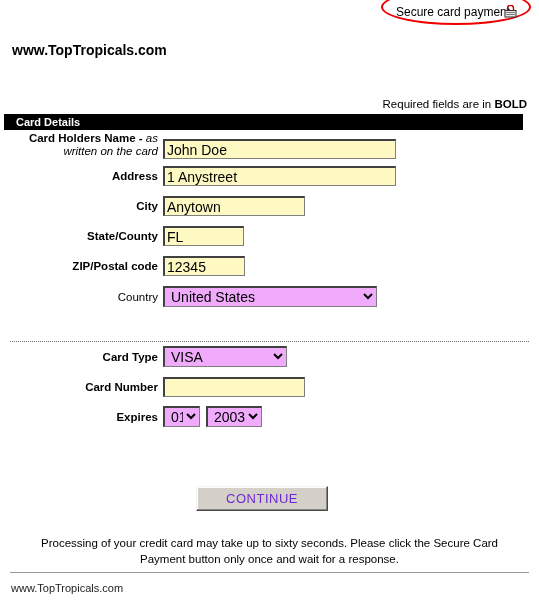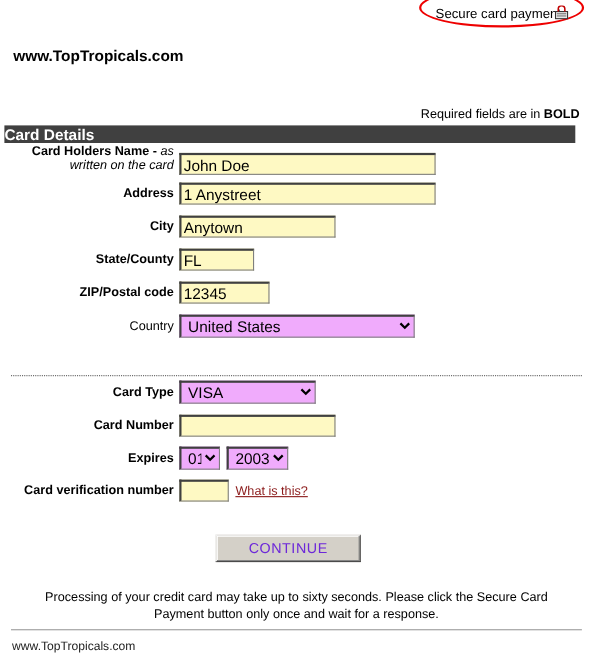--- a/index.html
+++ b/index.html
@@ -72,26 +72,26 @@
   }
   #required-note b { font-weight: bold; }
 
   
   #card-details-bar {
     position: absolute;
     left: 4px;
     top: 114px;
     width: 519px;
     height: 16px;
-    background: #404040;
+    background: #000000;
     color: #ffffff;
-    font-size: 14px;
+    font-size: 11px;
     font-weight: bold;
     line-height: 16px;
-    padding-left: 0;
+    padding-left: 12px;
     box-sizing: border-box;
   }
 
   
   #form-area {
     position: absolute;
     left: 0;
     top: 130px;
     width: 539px;
   }
@@ -252,21 +252,21 @@
     <input class="tinput" type="text" style="top: 4px; width: 233px;" value="1 Anystreet">
   </div>
 
   <div class="frow" style="height:30px;">
     <div class="flabel bold" style="top:8px;">City</div>
     <input class="tinput" type="text" style="top: 4px; width: 142px;" value="Anytown">
   </div>
 
   <div class="frow" style="height:30px;">
     <div class="flabel bold" style="top:8px;">State/County</div>
-    <input class="tinput" type="text" style="top: 4px; width: 68px;" value="FL">
+    <input class="tinput" type="text" style="top: 4px; width: 81px;" value="FL">
   </div>
 
   <div class="frow" style="height:30px;">
     <div class="flabel bold" style="top:8px;">ZIP/Postal code</div>
     <input class="tinput" type="text" style="top: 4px; width: 82px;" value="12345">
   </div>
 
   <div class="frow" style="height:32px;">
     <div class="flabel" style="top:9px;">Country</div>
     <select class="sel" style="top:4px; width:214px;">
@@ -291,25 +291,20 @@
   <div class="frow" style="height:30px;">
     <div class="flabel bold" style="top:9px;">Expires</div>
     <select class="sel" style="top:4px; left:163px; width:37px;">
       <option>01</option>
     </select>
     <select class="sel" style="top:4px; left:206px; width:56px;">
       <option>2003</option>
     </select>
   </div>
 
-  <div class="frow" style="height:30px;">
-    <div class="flabel bold" style="top:8px;">Card verification number</div>
-    <input class="tinput" type="text" style="top: 4px; width: 45px;" value="">
-    <a id="what-is-this" style="top:9px;" href="#">What is this?</a>
-  </div>
 
 </div>
 
 <button id="continue-button">CONTINUE</button>
 
 <div id="processing-note">Processing of your credit card may take up to sixty seconds. Please click the Secure Card Payment button only once and wait for a response.</div>
 
 <div id="footer-rule"></div>
 <div id="footer-text">www.TopTropicals.com</div>
 

